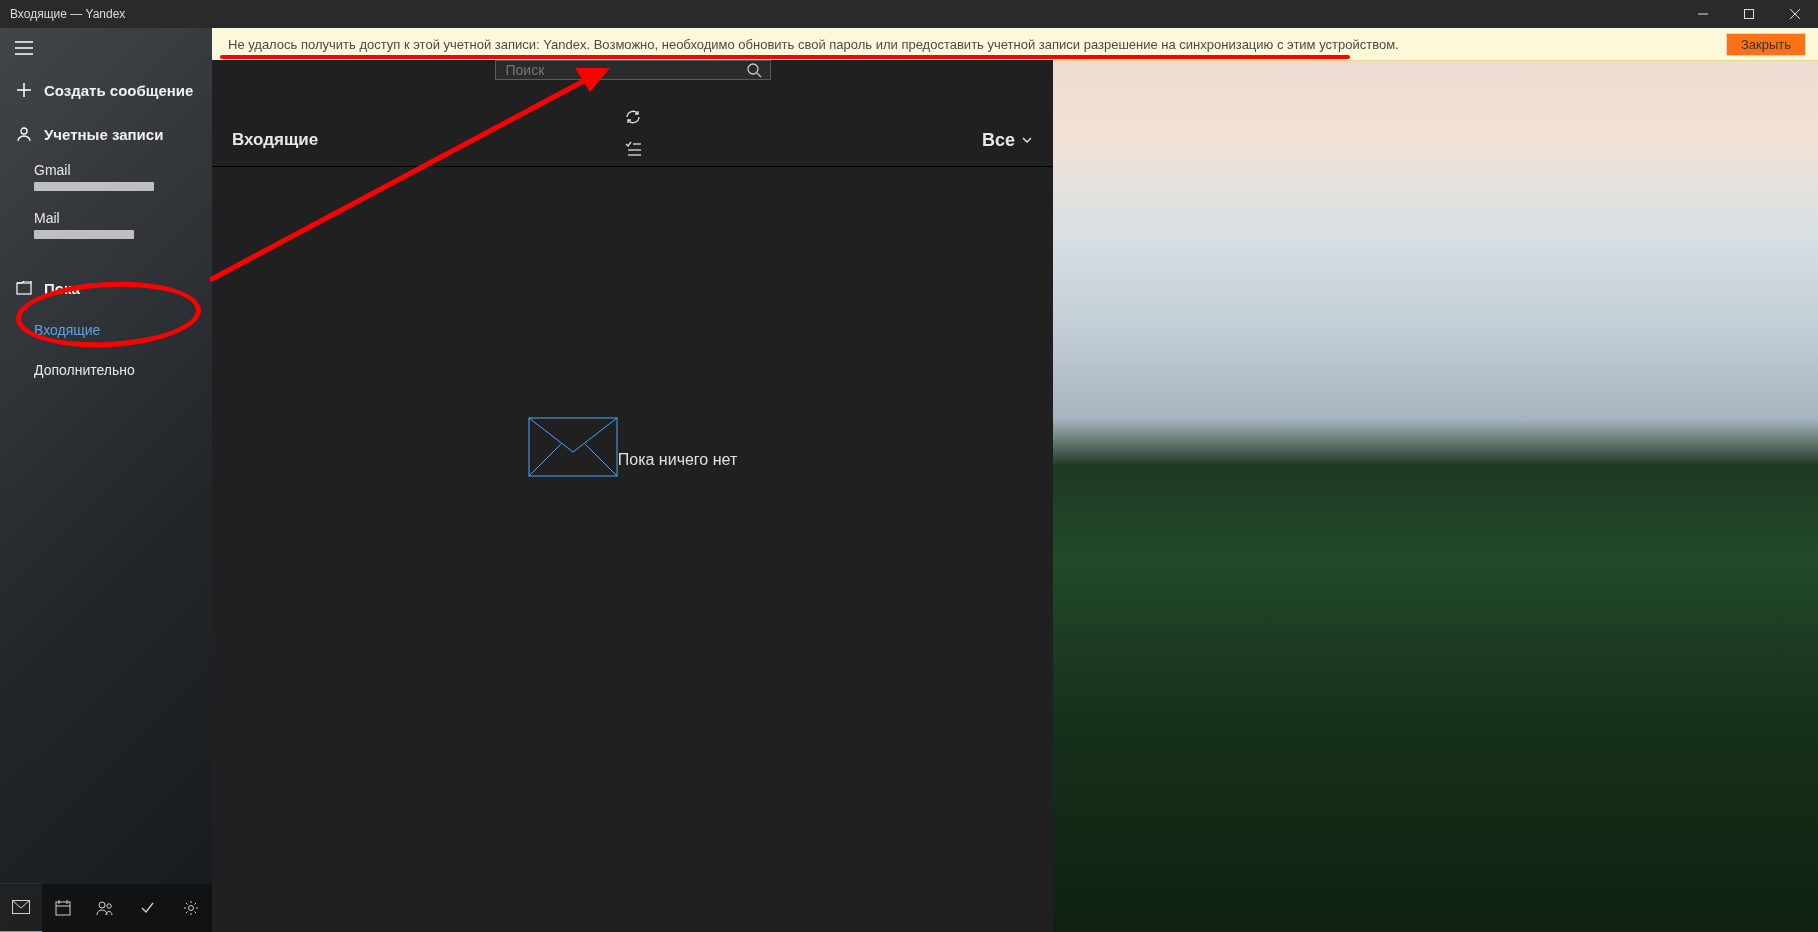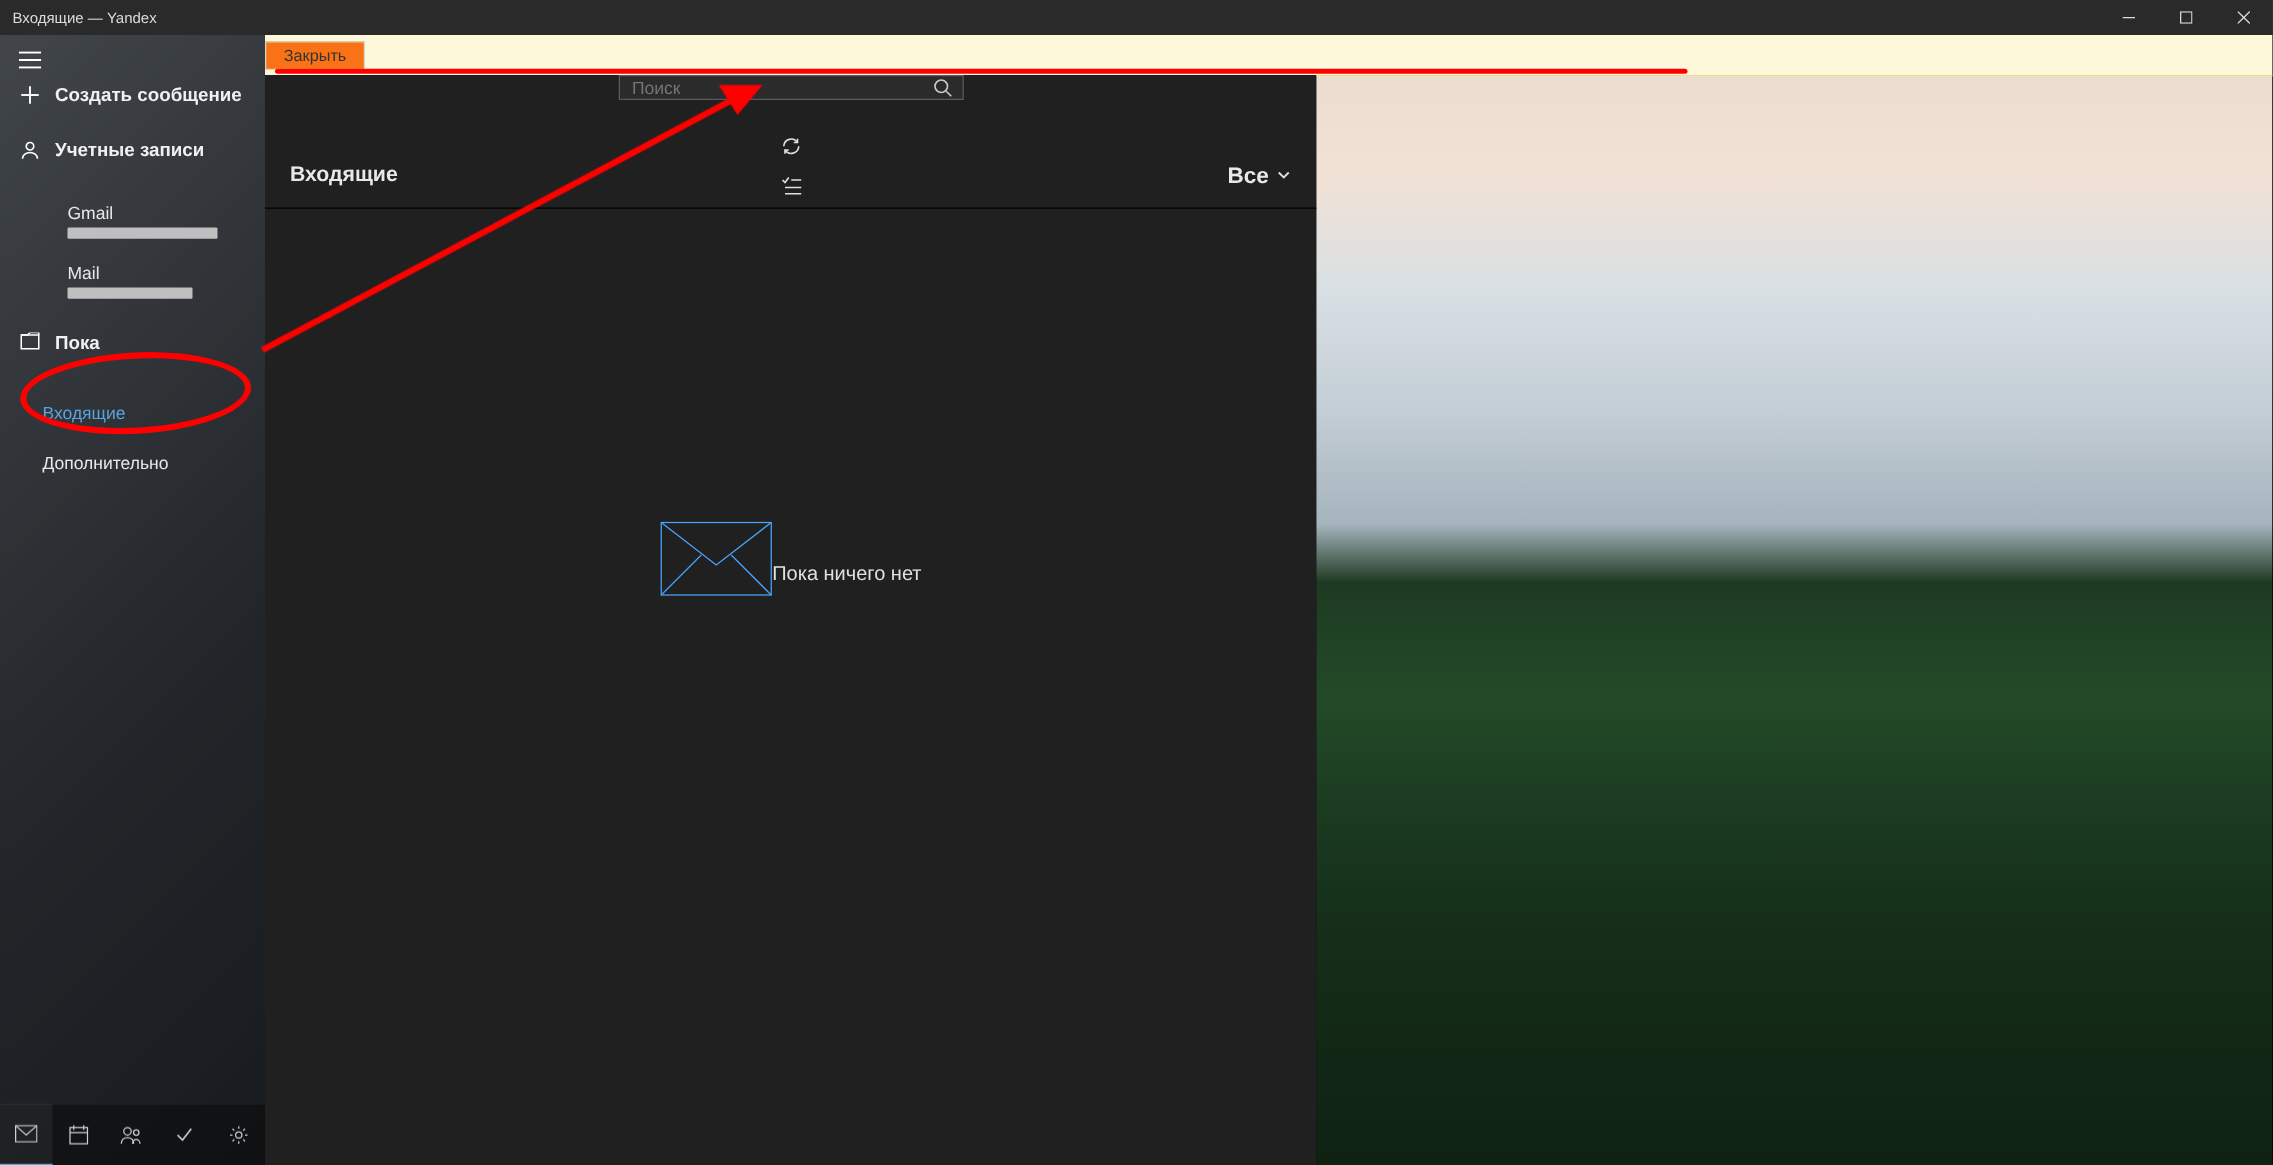--- a/index.html
+++ b/index.html
@@ -31,24 +31,24 @@
   .notice-btn{margin-right:12px;background:#f97316;border:1px solid #d7d7c7;padding:3px 14px;font-size:13px;color:#333;cursor:pointer;}
   .notice-underline{position:absolute;left:220px;top:55px;width:1130px;height:4px;background:#ff0000;border-radius:2px;z-index:50;}
   
   .sidebar{position:absolute;left:0;top:28px;width:212px;bottom:0;
     background:linear-gradient(135deg,#5a6168 0%,#4a5056 20%,#3a4046 40%,#2a3036 60%,#1a2026 100%);
     color:#fff;}
   .sidebar::before{content:"";position:absolute;inset:0;background:rgba(20,20,20,.35);backdrop-filter:blur(2px);}
   .sidebar>*{position:relative;}
   .hambtn{width:48px;height:40px;display:flex;align-items:center;justify-content:center;}
   .hambtn svg{width:18px;height:14px;stroke:#fff;}
-  .sb-row{display:flex;align-items:flex-start;height:44px;padding-left:12px;font-size:15px;color:#f0f0f0;}
+  .sb-row{display:flex;align-items:center;height:44px;padding-left:12px;font-size:15px;color:#f0f0f0;}
   .sb-row.bold{font-weight:600;}
   .sb-row .ic{width:24px;display:flex;justify-content:center;margin-right:8px;}
-  .sb-sub{padding-left:54px;padding-top:6px;padding-bottom:10px;}
+  .sb-sub{padding-left:34px;padding-top:6px;padding-bottom:10px;}
   .sb-sub .name{font-size:14px;color:#e8e8e8;}
   .sb-sub .addr{font-size:12px;color:#c0c0c0;margin-top:2px;}
   .redacted{display:inline-block;width:120px;height:9px;background:#bfbfbf;border-radius:1px;position:relative;}
   .redacted.sm{width:100px}
   .sb-sub.active .name{color:#5aa3e0;}
   .folder-row{display:flex;align-items:center;height:40px;padding-left:34px;font-size:14px;color:#e8e8e8;}
   .folder-row.active{color:#5aa3e0;}
   
   .bottombar{position:absolute;left:0;bottom:0;width:212px;height:48px;background:rgba(10,10,10,.55);display:flex;align-items:center;}
   .bb-btn{width:42px;height:48px;display:flex;align-items:center;justify-content:center;color:#d0d0d0;}
@@ -95,20 +95,21 @@
       <div class="winbtn">
         <svg viewBox="0 0 10 10">
             <line x1="0" y1="0" x2="10" y2="10" stroke="#ddd"></line>
             <line x1="10" y1="0" x2="0" y2="10" stroke="#ddd"></line>
           </svg>
       </div>
     </div>
   </div>
 
   <div class="notice">
+    <span class="msg">Не удалось получить доступ к этой учетной записи: Yandex. Возможно, необходимо обновить свой пароль или предоставить учетной записи разрешение на синхронизацию с этим устройством.</span>
     <button class="notice-btn">Закрыть</button>
   </div>
 
   <div class="sidebar">
     <div class="hambtn">
       <svg viewBox="0 0 18 14">
           <line x1="0" y1="1" x2="18" y2="1" stroke-width="1.5"></line>
           <line x1="0" y1="7" x2="18" y2="7" stroke-width="1.5"></line>
           <line x1="0" y1="13" x2="18" y2="13" stroke-width="1.5"></line>
         </svg>

